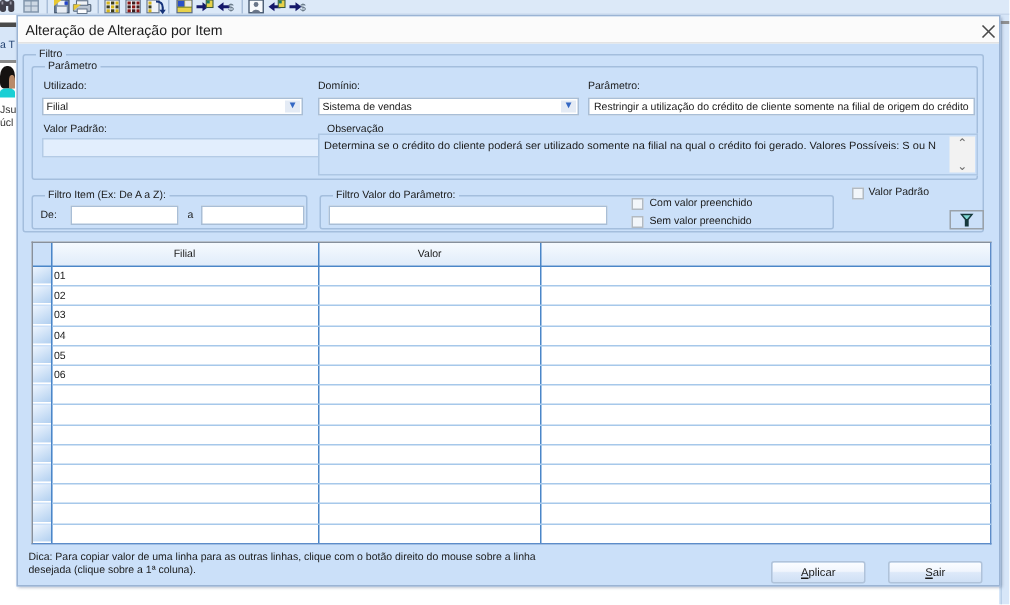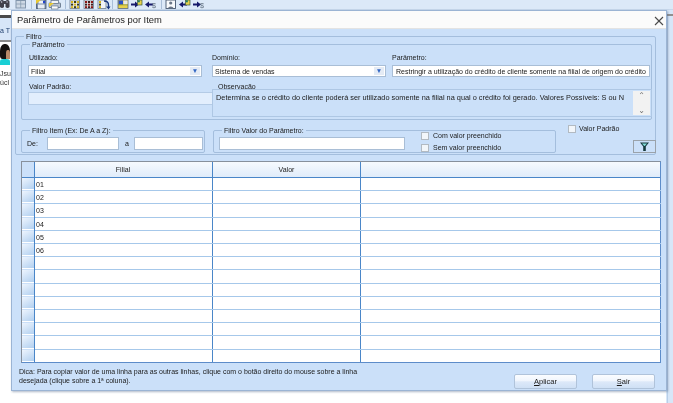--- a/index.html
+++ b/index.html
@@ -132,21 +132,21 @@
   <div class="abs" style="left:0;top:60px;font-size:7px;color:#333;">Jsu</div>
   <div class="abs" style="left:0;top:69px;font-size:7px;color:#333;">úcl</div>
 </div>
 <div class="abs" id="rsliver">
   <div class="abs" style="left:0;top:4px;width:7px;height:2px;background:#909090;"></div>
   <div class="abs" style="left:1px;top:6px;width:1px;height:387px;background:#b9cfe8;"></div>
 </div>
 
 <div class="abs" id="dlg">
   <div class="abs" id="titlebar"></div>
-  <div class="abs" id="title">Parâmetro de Parâmetros por Item</div>
+  <div class="abs" id="title">Alteração de Alteração por Item</div>
   <svg class="abs" id="closex" width="10" height="10" viewBox="0 0 10 10">
       <line x1="1" y1="1" x2="9" y2="9" stroke="#4a4a4a" stroke-width="1.1"></line>
       <line x1="9" y1="1" x2="1" y2="9" stroke="#4a4a4a" stroke-width="1.1"></line>
     </svg>
 
   <div class="abs gb" style="left:3px;top:25px;width:641px;height:119px;">
     <span class="lbl">Filtro</span>
   </div>
 
   <div class="abs gb" style="left:9px;top:33px;width:631px;height:76px;">

